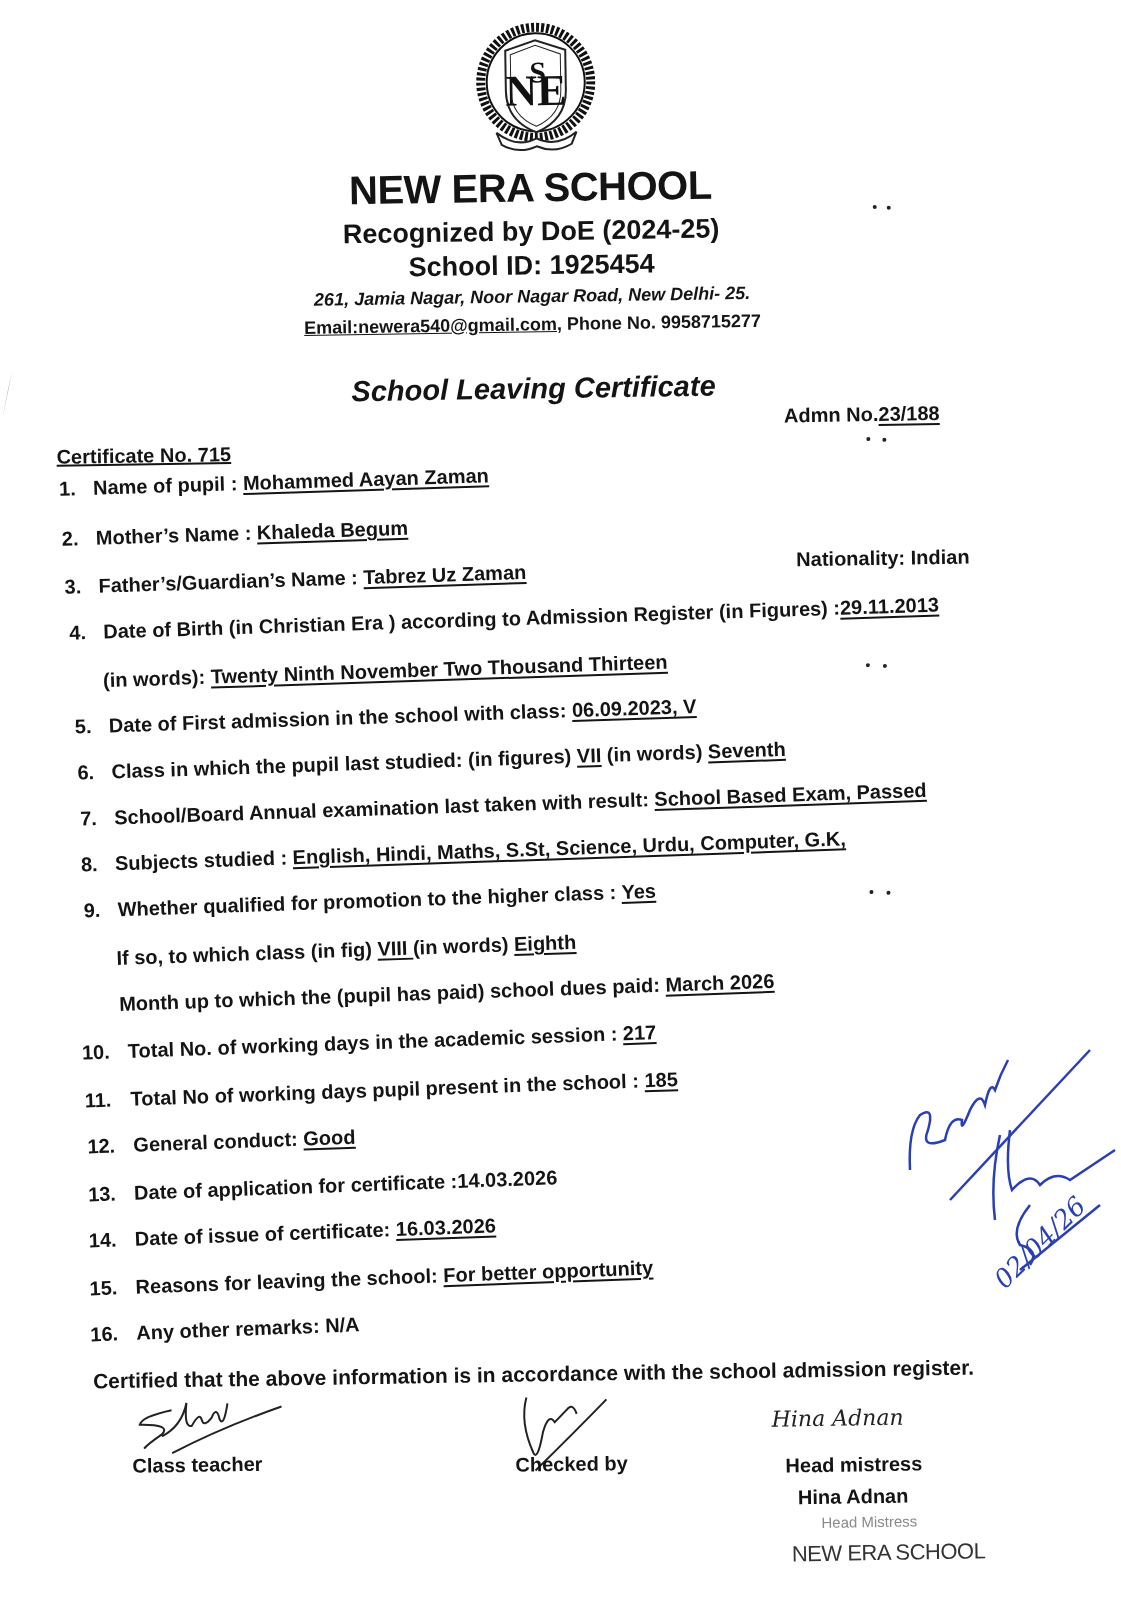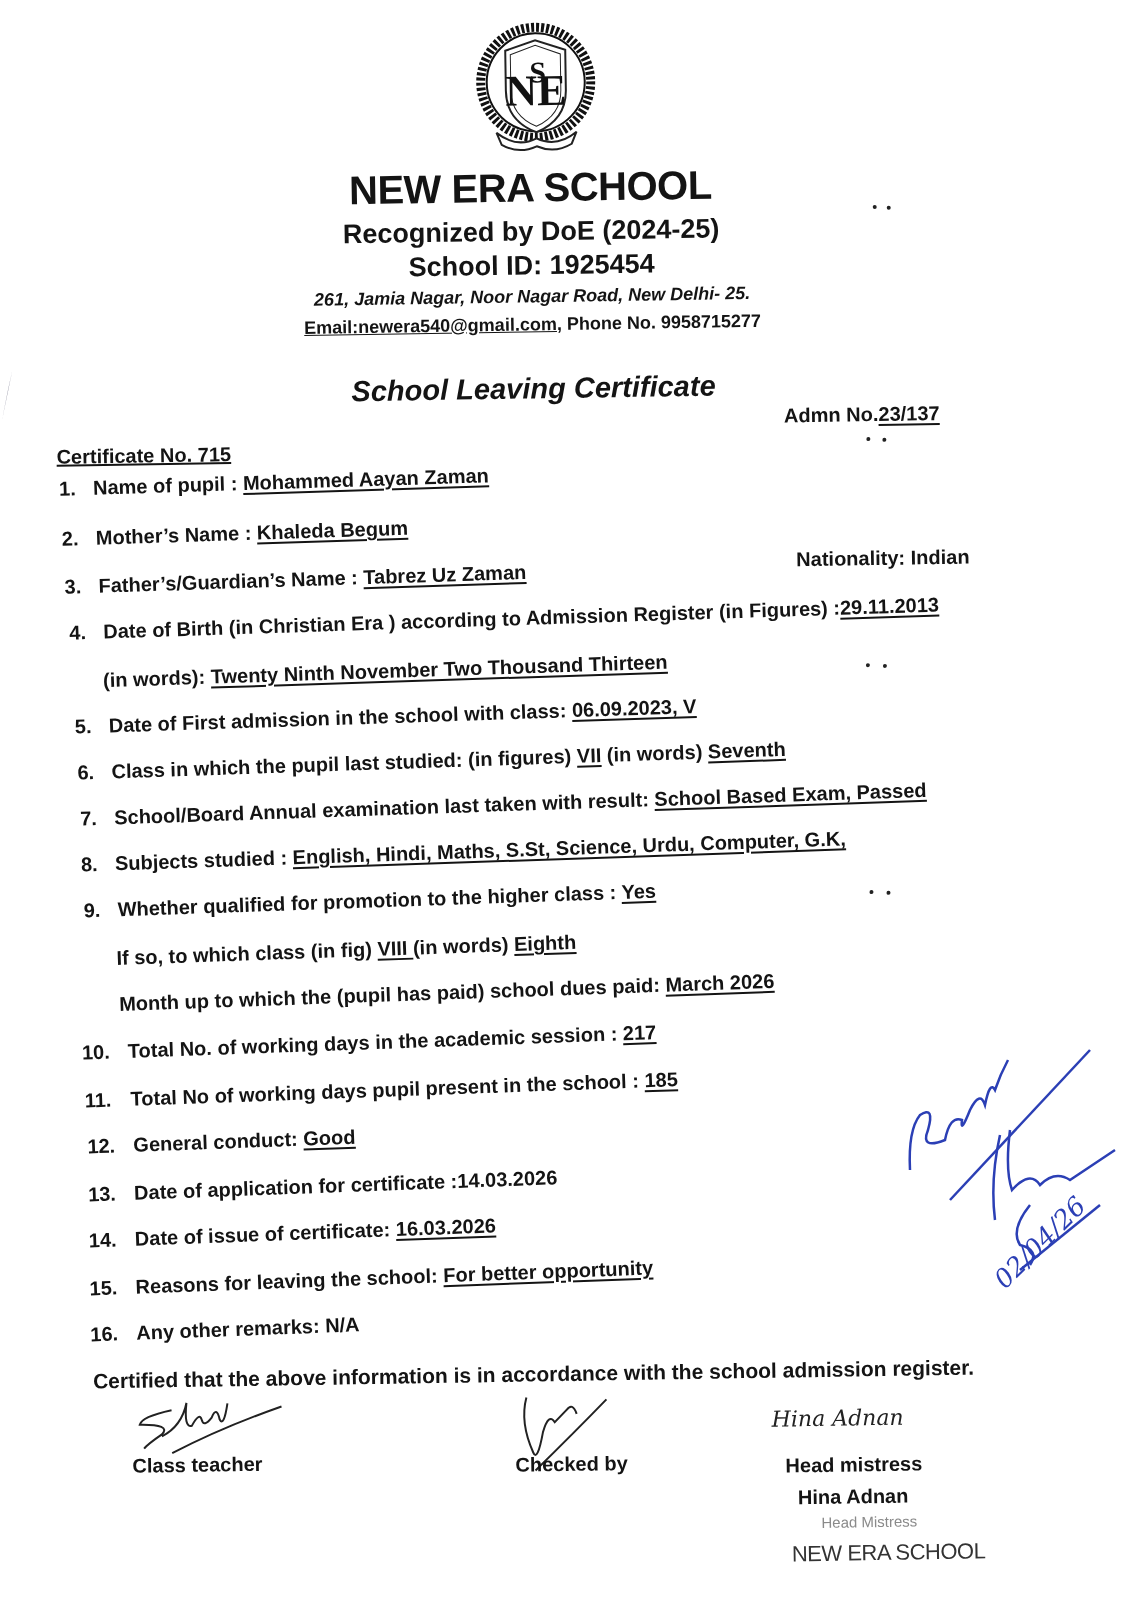--- a/index.html
+++ b/index.html
@@ -47,21 +47,21 @@
   </svg>
 
   <div class="abs school-name">NEW ERA SCHOOL</div>
   <div class="abs recog">Recognized by DoE (2024-25)</div>
   <div class="abs schoolid">School ID: 1925454</div>
   <div class="abs address">261, Jamia Nagar, Noor Nagar Road, New Delhi- 25.</div>
   <div class="abs contact"><span class="email">Email:newera540@gmail.com</span><span>, Phone No. 9958715277</span></div>
 
   <div class="abs title">School Leaving Certificate</div>
   <div class="abs certno">Certificate No. 715</div>
-  <div class="abs admn"><span>Admn No.</span><span class="u">23/137</span></div>
+  <div class="abs admn"><span>Admn No.</span><span class="u">23/188</span></div>
   <div class="abs nationality">Nationality: Indian</div>
 
   <div id="items">
       <div class="item" style="left: 64px; top: 470px; transform: rotate(-0.9deg); transform-origin: left center;"><span class="num">1.</span><span>Name of pupil : </span><span class="u">Mohammed Aayan Zaman</span></div>
       <div class="item" style="left: 66px; top: 520px; transform: rotate(-0.92deg); transform-origin: left center;"><span class="num">2.</span><span>Mother’s Name : </span><span class="u">Khaleda Begum</span></div>
       <div class="item" style="left: 68px; top: 568px; transform: rotate(-0.94deg); transform-origin: left center;"><span class="num">3.</span><span>Father’s/Guardian’s Name : </span><span class="u">Tabrez Uz Zaman</span></div>
       <div class="item" style="left: 72px; top: 614px; transform: rotate(-0.96deg); transform-origin: left center;"><span class="num">4.</span><span>Date of Birth (in Christian Era )  according to Admission Register (in Figures) :</span><span class="u">29.11.2013</span></div>
       <div class="item" style="left: 105px; top: 662px; transform: rotate(-0.98deg); transform-origin: left center;"><span>(in words): </span><span class="u">Twenty Ninth November Two Thousand Thirteen</span></div>
       <div class="item" style="left: 76px; top: 708px; transform: rotate(-1deg); transform-origin: left center;"><span class="num">5.</span><span>Date of First admission in the school with class: </span><span class="u">06.09.2023,  V</span></div>
       <div class="item" style="left: 78px; top: 754px; transform: rotate(-1.02deg); transform-origin: left center;"><span class="num">6.</span><span>Class in which the pupil last studied: (in figures) </span><span class="u">VII</span><span> (in words) </span><span class="u">Seventh</span></div>

